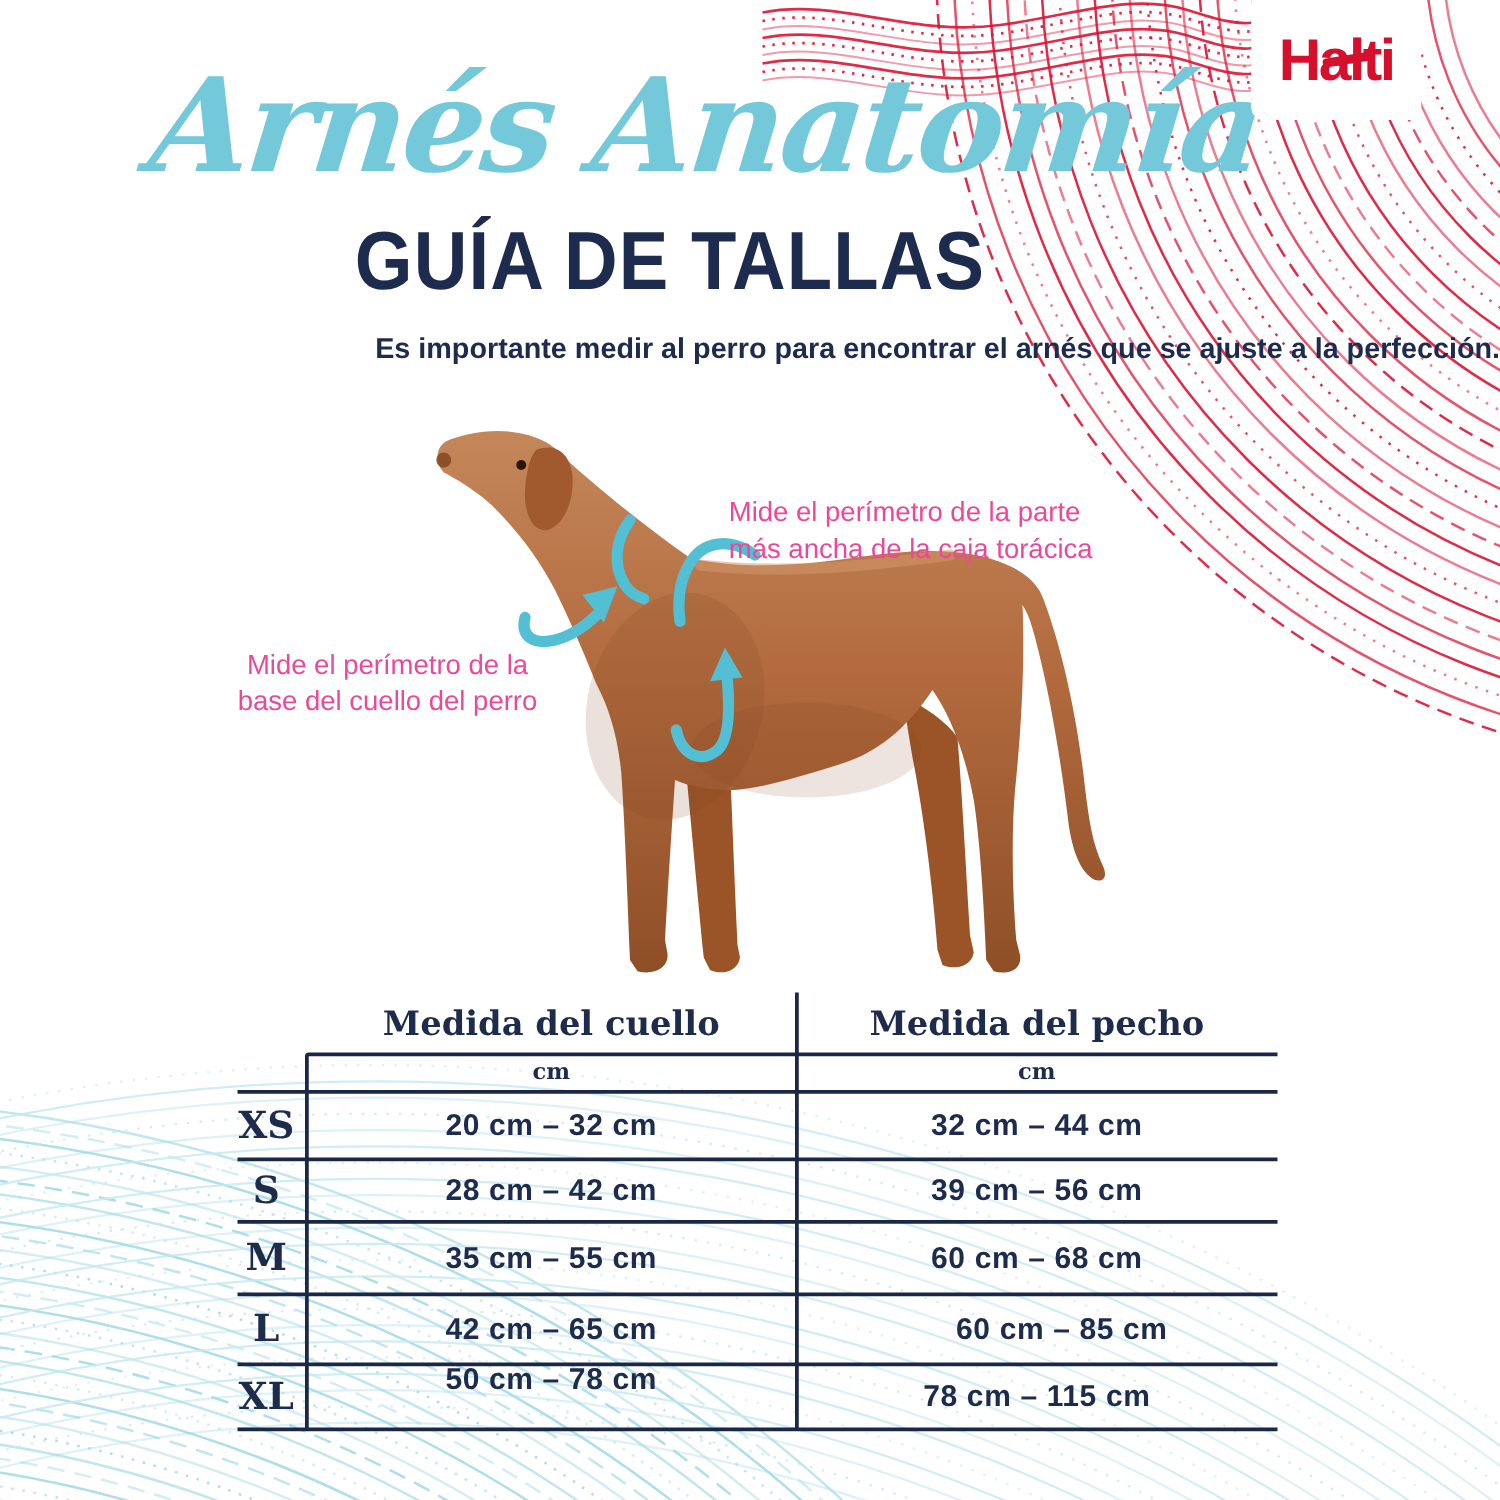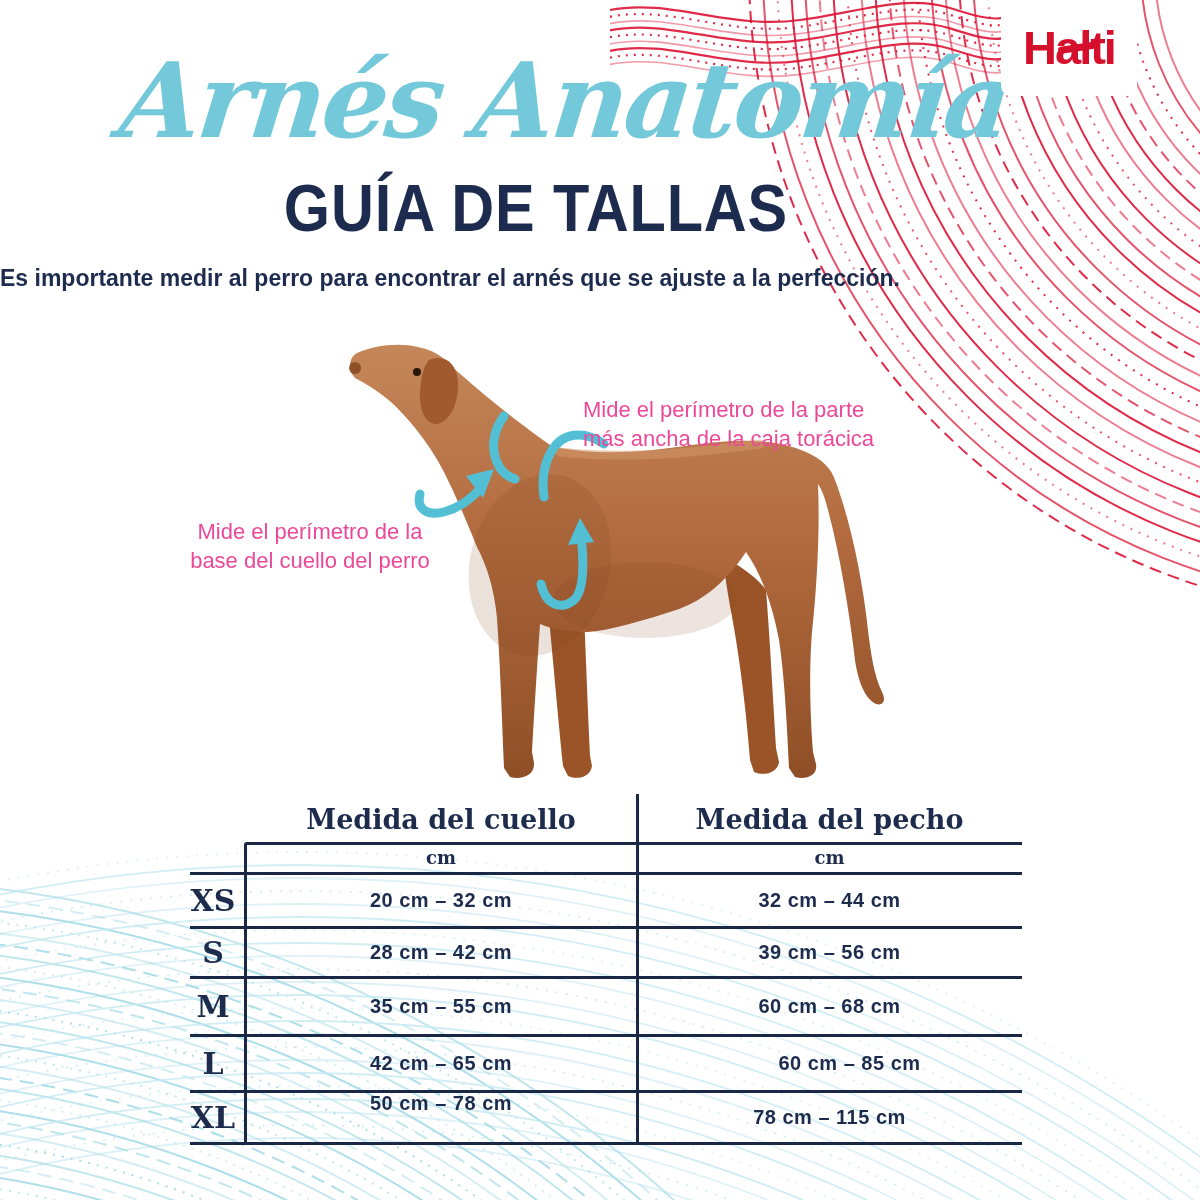--- a/index.html
+++ b/index.html
@@ -7,21 +7,21 @@
         font-family:"Liberation Sans",sans-serif;color:#1d2b4d;}
   svg.layer{position:absolute;left:0;top:0;width:1200px;height:1200px;pointer-events:none;}
 
   
   .script-title{position:absolute;left:0;top:42px;width:1130px;text-align:center;
     font-family:"DejaVu Serif",serif;font-style:italic;font-weight:700;
     font-size:104px;line-height:118px;color:#73c8da;transform:skewX(-6deg);letter-spacing:-3px;}
   .main-title{position:absolute;left:0;top:170px;width:1072px;text-align:center;
     font-size:66px;font-weight:700;letter-spacing:1px;color:#1d2b4f;
     transform:scaleX(.9);transform-origin:536px 0;}
-  .intro{position:absolute;left:0;top:262px;width:1200px;text-align:left;
+  .intro{position:absolute;left:0;top:262px;width:1200px;text-align:right;
     font-size:23px;font-weight:700;line-height:33px;color:#1d2b4f;}
 
   
   .logo-box{position:absolute;left:1001px;top:0;width:136px;height:96px;background:#fff;
     border-radius:0 0 10px 10px;z-index:6;}
   .logo-text{position:absolute;left:0;top:20px;width:136px;text-align:center;
     font-size:47px;font-weight:700;letter-spacing:-2px;color:#d60f2c;}
   .logo-bar{position:absolute;left:57px;top:44px;width:42px;height:7px;background:#d60f2c;
     border-radius:3px;transform:rotate(-9deg);}
 
@@ -29,21 +29,21 @@
   .note{position:absolute;font-size:22px;font-weight:500;line-height:29px;color:#ec4899;z-index:4;}
   .note-chest{left:583px;top:395px;text-align:left;}
   .note-neck{left:182px;top:517px;width:256px;text-align:center;}
 
   
   .tline{position:absolute;background:#1b2845;z-index:3;}
   .tcell{position:absolute;text-align:center;z-index:4;}
   .col-head{font-family:"DejaVu Serif",serif;font-weight:700;font-size:27px;}
   .unit{font-family:"DejaVu Serif",serif;font-weight:700;font-size:18px;}
   .size-label{font-family:"DejaVu Serif",serif;font-weight:700;font-size:30px;}
-  .range{font-size:20px;font-weight:600;letter-spacing:.5px;}
+  .range{font-size:24px;font-weight:600;letter-spacing:.5px;}
 </style>
 </head>
 <body>
 
 <div id="page">
 
   <svg class="layer" id="waves" viewBox="0 0 1200 1200">
     <g id="red-band" fill="none">
         <path d="M 610 10 C 670 -2 730 30 800 20 C 860 12 905 -6 950 8 C 975 16 990 20 1002 18" transform="translate(0 0)" stroke="#dc1334" stroke-width="2.2" opacity="0.9"></path>
         <path d="M 610 10 C 670 -2 730 30 800 20 C 860 12 905 -6 950 8 C 975 16 990 20 1002 18" transform="translate(0 6.8)" stroke="#dc1334" stroke-width="2.2" stroke-dasharray="2 6" opacity="0.9"></path>

